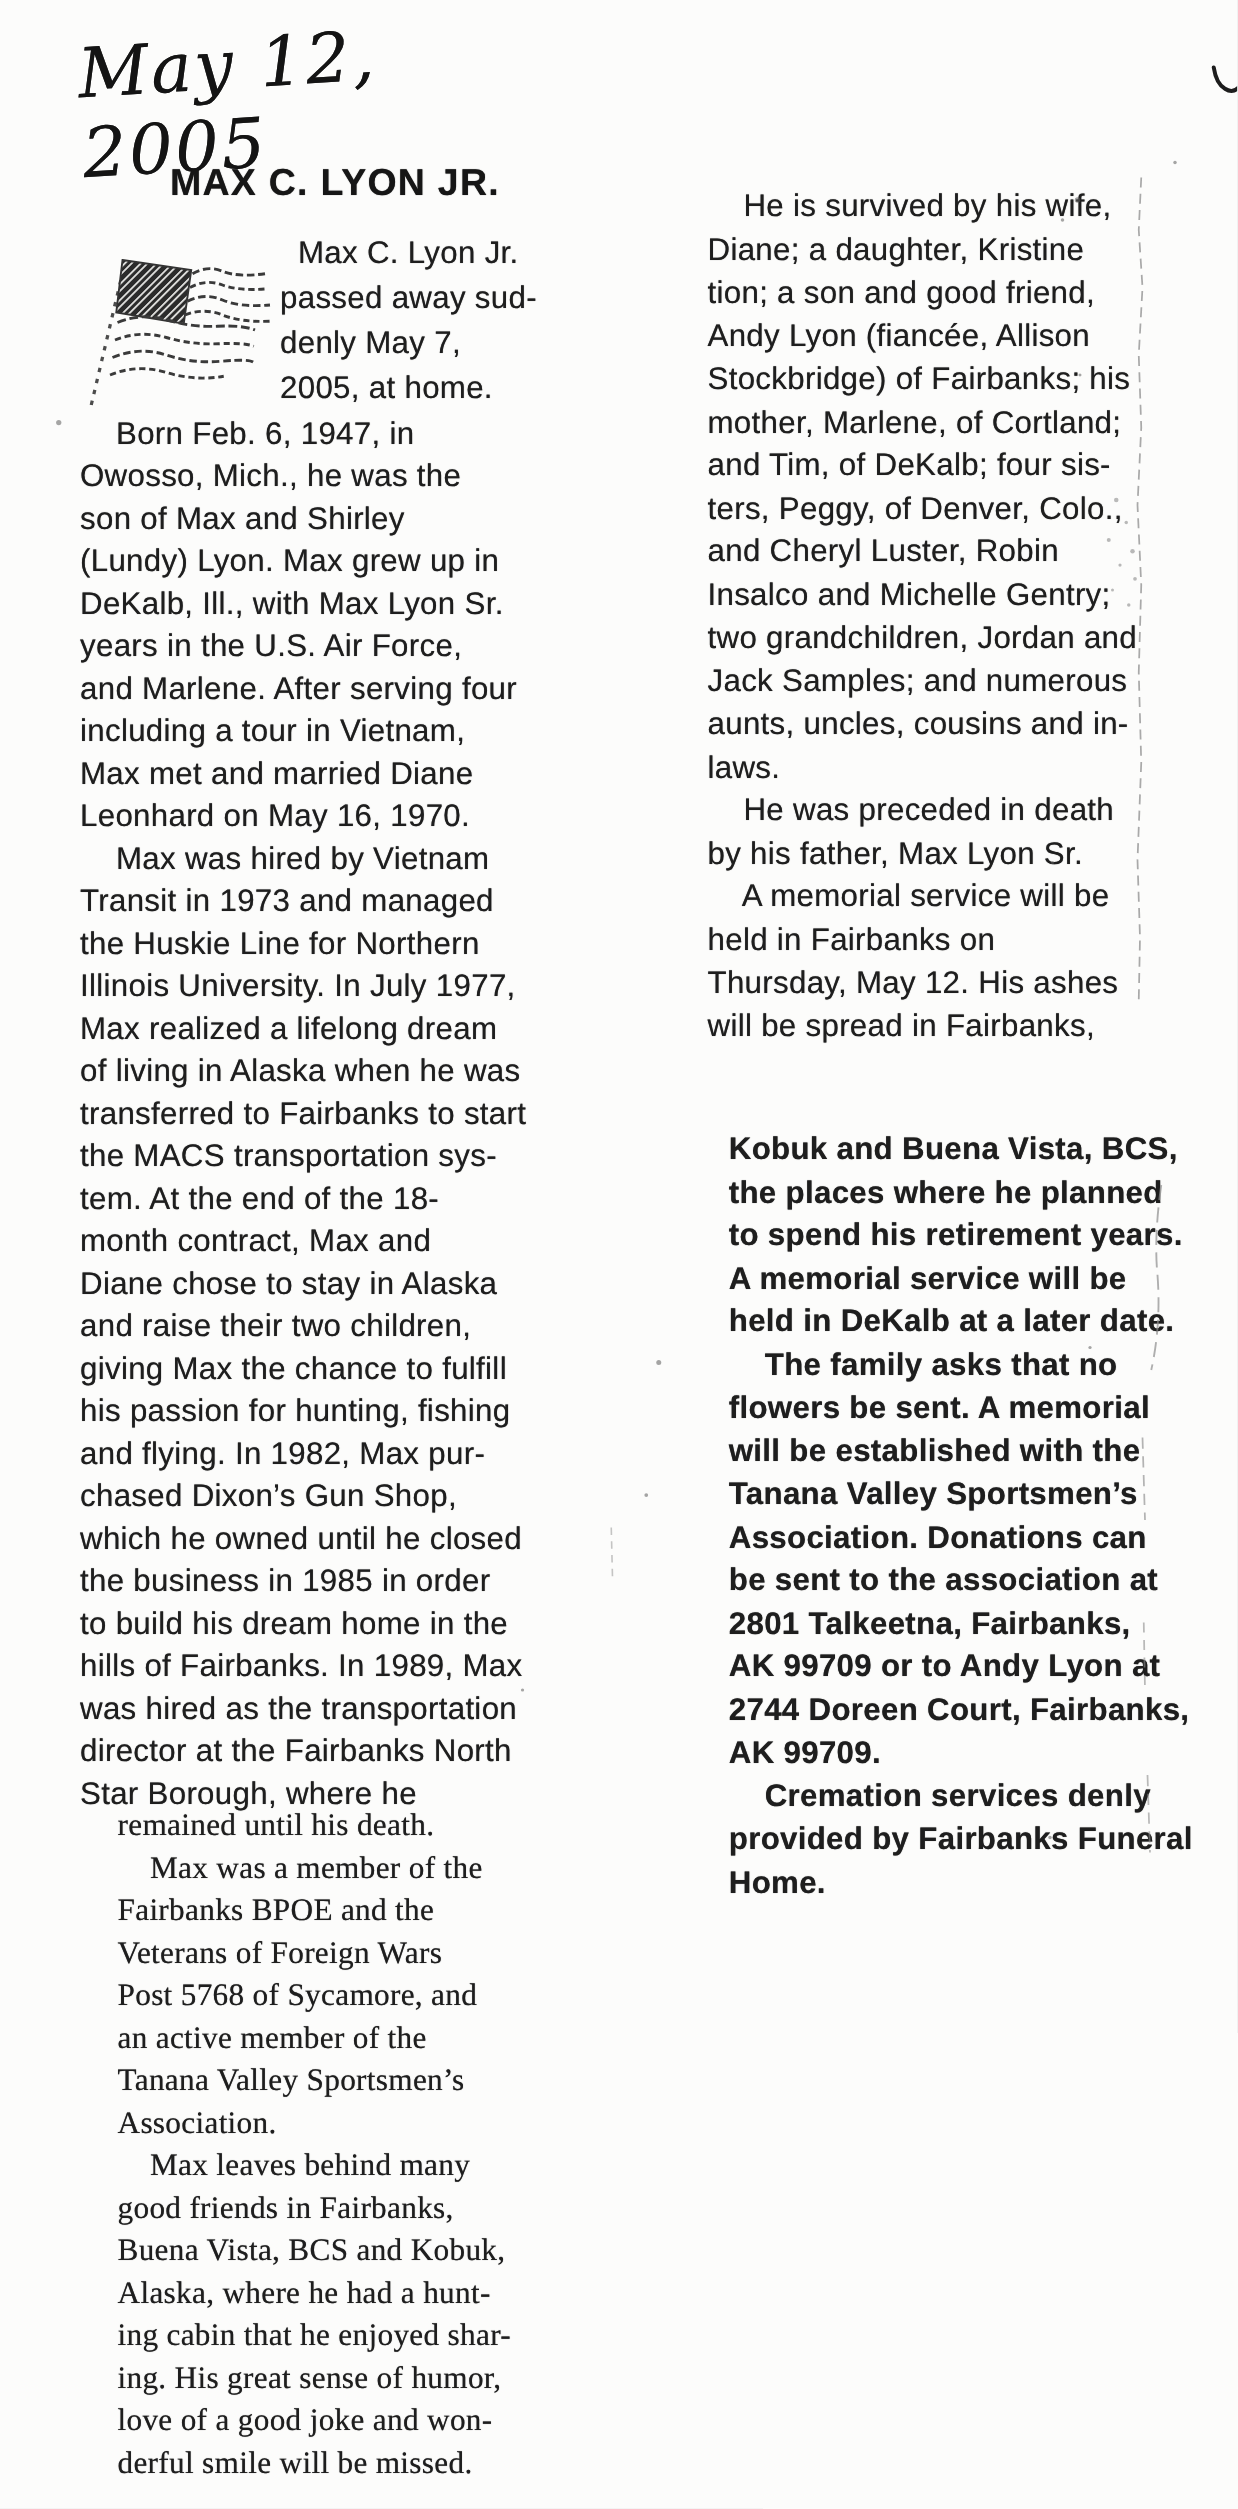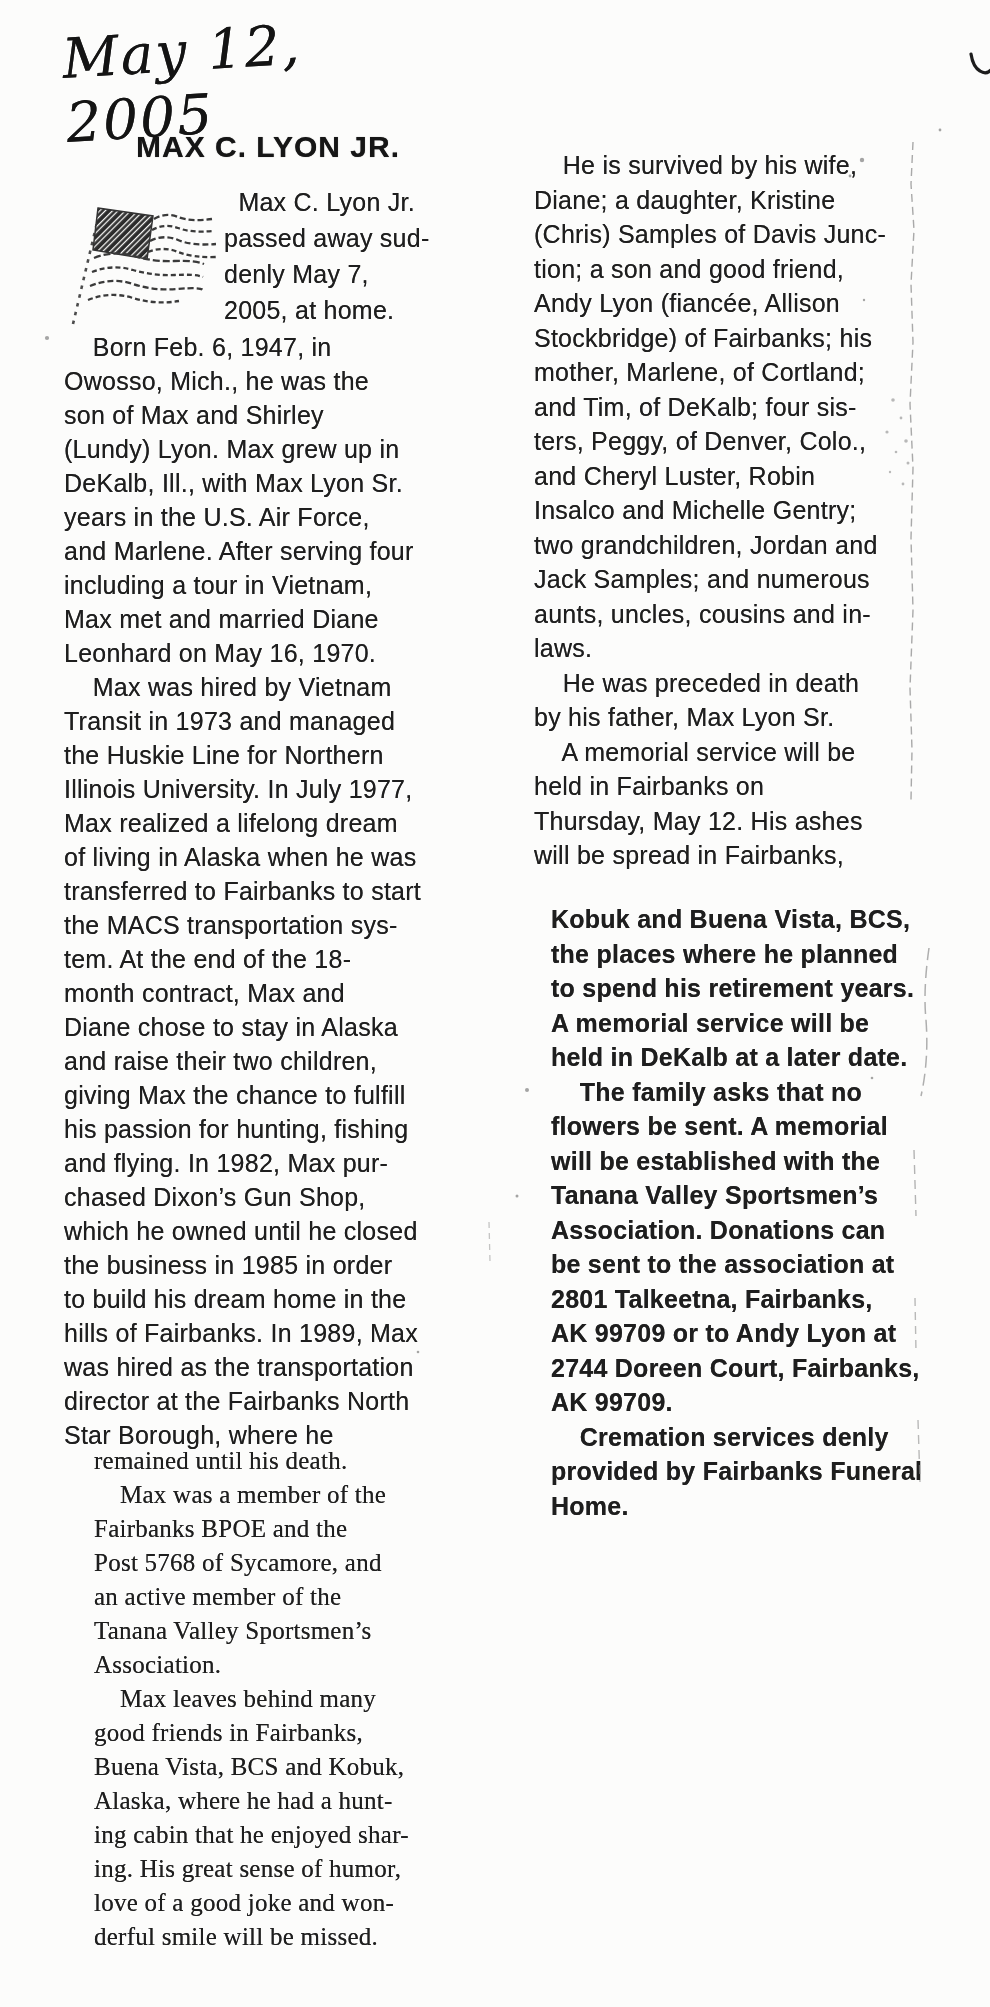--- a/index.html
+++ b/index.html
@@ -17,21 +17,21 @@
     white-space:pre;
     font-size:25px;
     line-height:34px;
     letter-spacing:0.25px;
     color:#1e1e1e;
     text-shadow:0 0 0.6px rgba(25,25,25,0.75);
   }
   .col-left-upper{left:64px;top:330px;width:416px;}
   .col-left-lower{left:94px;top:1444px;width:416px;font-family:Liberation Serif, serif;}
   .col-right-upper{left:534px;top:148px;width:400px;}
-  .col-right-upper .line,.col-right-lower .line{line-height:34.5px;}
+  .col-right-upper .line,.col-right-lower .line{line-height:34.5px;margin-left:32px;}
   .col-right-lower{left:551px;top:902px;width:400px;font-weight:bold;}
 
   .headline{
     position:absolute;left:60px;top:130px;width:416px;
     margin:0;text-align:center;
     font-size:30px;font-weight:bold;letter-spacing:1px;
     color:#161616;text-shadow:0 0 0.7px rgba(20,20,20,0.8);
   }
   .intro{position:absolute;left:60px;top:182px;width:420px;height:150px;}
   .flag{position:absolute;left:0;top:4px;}
@@ -124,38 +124,38 @@
       <div class="line">hills of Fairbanks. In 1989, Max</div>
       <div class="line">was hired as the transportation</div>
       <div class="line">director at the Fairbanks North</div>
       <div class="line">Star Borough, where he</div>
     </div>
 
   <div class="lines col-left-lower">
       <div class="line">remained until his death.</div>
       <div class="line">    Max was a member of the</div>
       <div class="line">Fairbanks BPOE and the</div>
+      <div class="line">Veterans of Foreign Wars</div>
       <div class="line">Post 5768 of Sycamore, and</div>
       <div class="line">an active member of the</div>
       <div class="line">Tanana Valley Sportsmen’s</div>
       <div class="line">Association.</div>
       <div class="line">    Max leaves behind many</div>
       <div class="line">good friends in Fairbanks,</div>
       <div class="line">Buena Vista, BCS and Kobuk,</div>
       <div class="line">Alaska, where he had a hunt-</div>
       <div class="line">ing cabin that he enjoyed shar-</div>
       <div class="line">ing. His great sense of humor,</div>
       <div class="line">love of a good joke and won-</div>
       <div class="line">derful smile will be missed.</div>
     </div>
 
   <div class="lines col-right-upper">
       <div class="line">    He is survived by his wife,</div>
       <div class="line">Diane; a daughter, Kristine</div>
-      <div class="line">(Chris) Samples of Davis Junc-</div>
       <div class="line">tion; a son and good friend,</div>
       <div class="line">Andy Lyon (fiancée, Allison</div>
       <div class="line">Stockbridge) of Fairbanks; his</div>
       <div class="line">mother, Marlene, of Cortland;</div>
       <div class="line">and Tim, of DeKalb; four sis-</div>
       <div class="line">ters, Peggy, of Denver, Colo.,</div>
       <div class="line">and Cheryl Luster, Robin</div>
       <div class="line">Insalco and Michelle Gentry;</div>
       <div class="line">two grandchildren, Jordan and</div>
       <div class="line">Jack Samples; and numerous</div>

